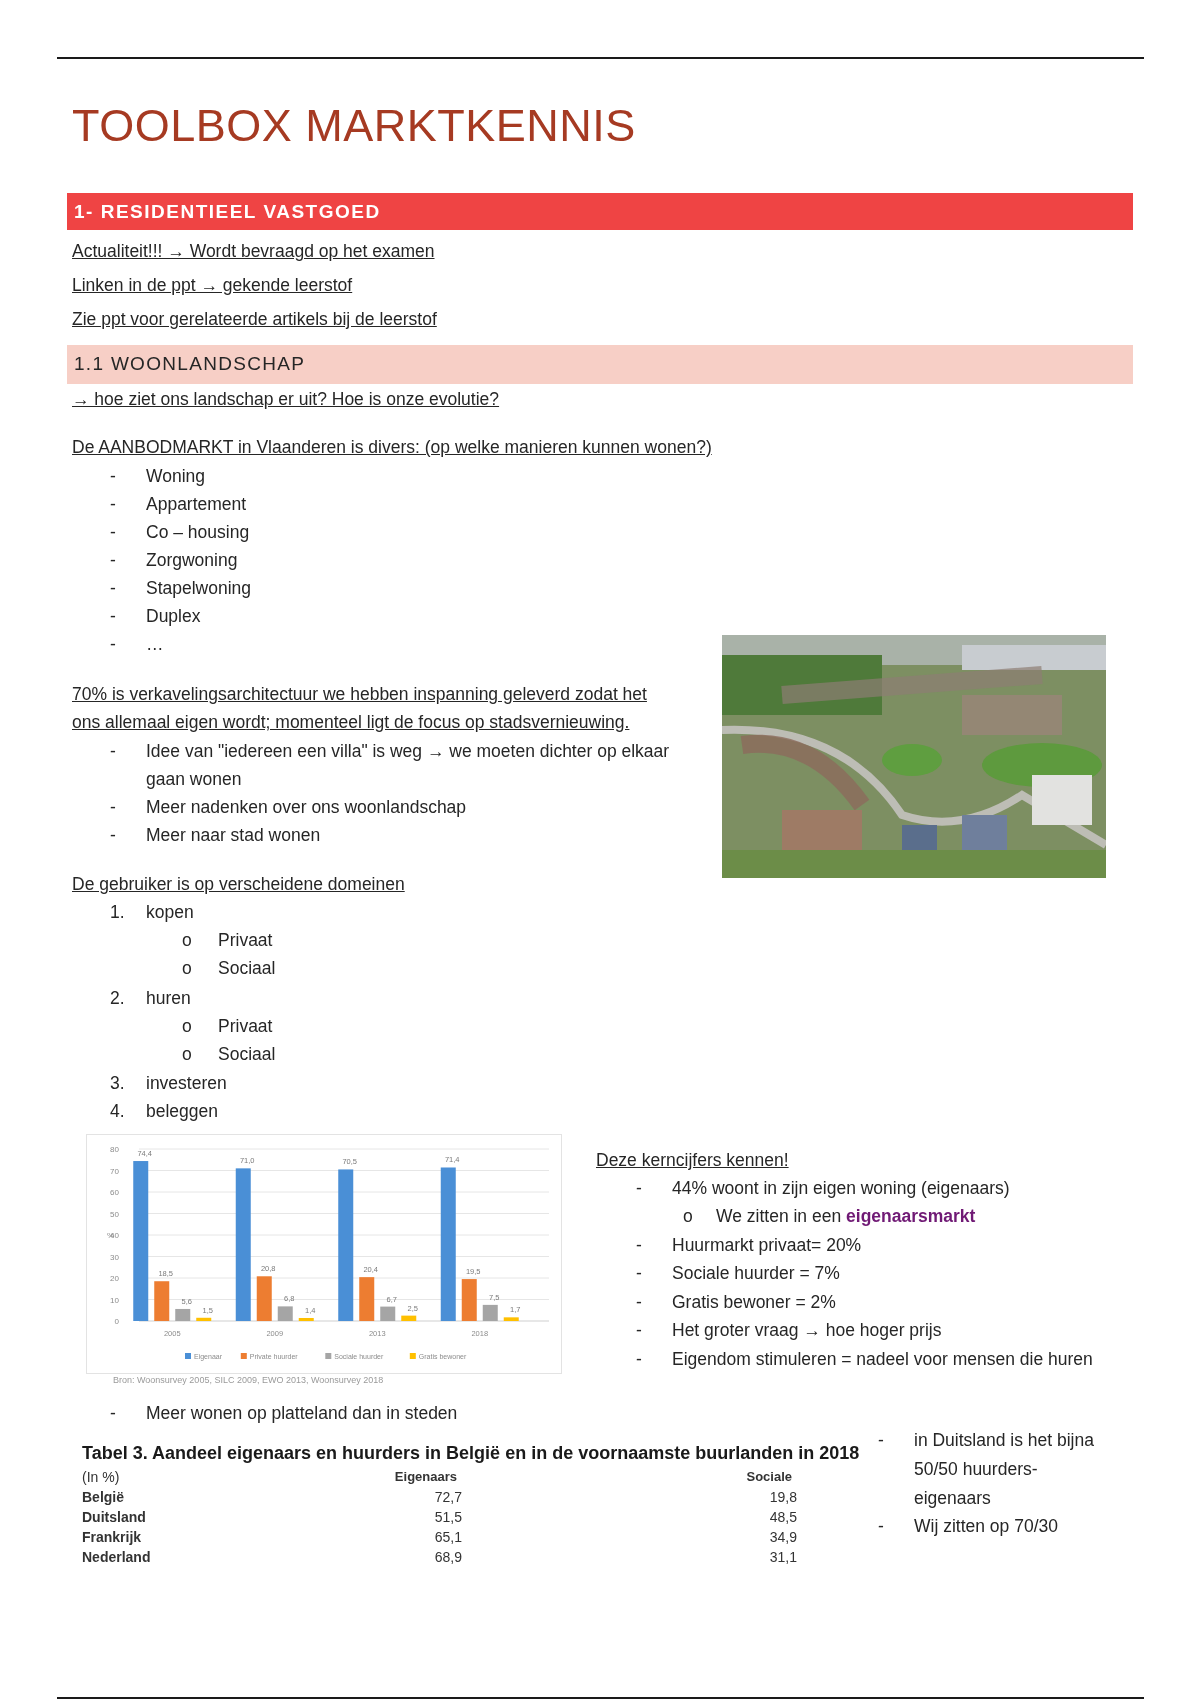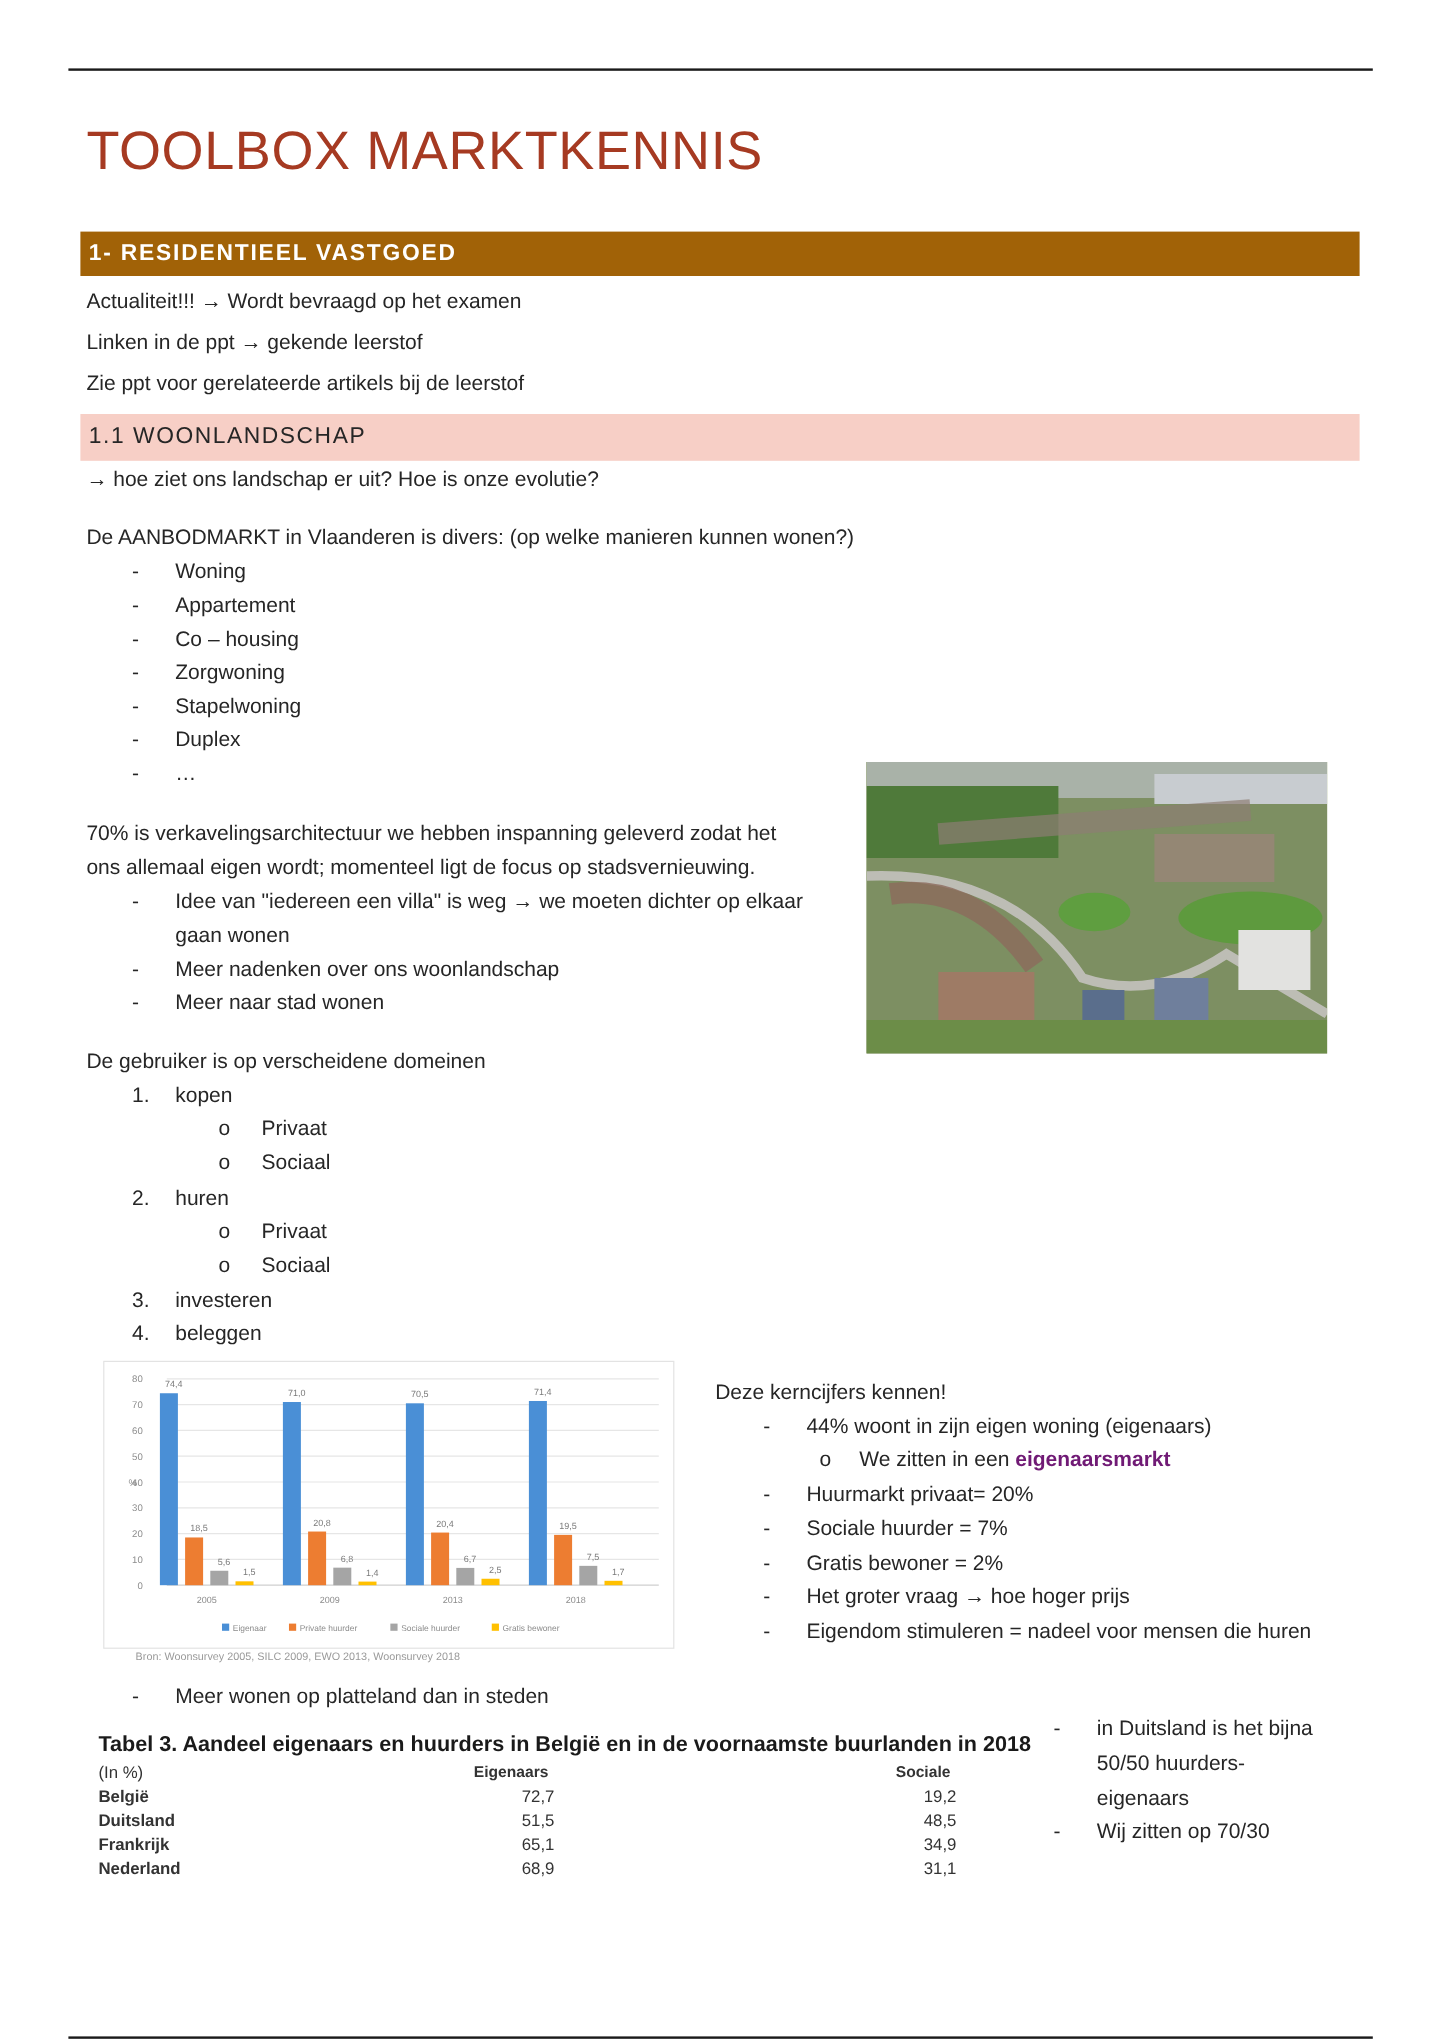--- a/index.html
+++ b/index.html
@@ -4,26 +4,26 @@
 <style>
   html, body { margin: 0; padding: 0; background: #ffffff; }
   body { width: 1200px; height: 1700px; position: relative; overflow: hidden;
          font-family: "Liberation Sans", sans-serif; color: #262626; }
   .rule { position: absolute; left: 57px; width: 1087px; height: 2px; background: #1a1a1a; }
   .rule.top { top: 57px; }
   .rule.bottom { top: 1697px; }
   .title { position: absolute; left: 72px; top: 100px; font-size: 45px; color: #a63a22;
            letter-spacing: 0.5px; font-weight: normal; margin: 0; }
   .h1-bar { position: absolute; left: 67px; top: 193px; width: 1066px; height: 37px;
-            background: #a16207; color: #fff; font-weight: bold; font-size: 19px;
+            background: #ef4444; color: #fff; font-weight: bold; font-size: 19px;
             letter-spacing: 1.5px; box-sizing: border-box; padding: 8px 7px; }
   .h2-bar { position: absolute; left: 67px; top: 345px; width: 1066px; height: 39px;
             background: #f7cfc6; color: #262626; font-size: 19px; letter-spacing: 1.3px;
             box-sizing: border-box; padding: 8px 7px; }
-  .p { position: absolute; left: 72px; font-size: 17.5px; white-space: nowrap; margin: 0; }
+  .p { position: absolute; left: 72px; font-size: 17.5px; white-space: nowrap; margin: 0; text-decoration: underline; }
   .li { position: absolute; font-size: 17.5px; white-space: nowrap; }
   .li .mk { position: absolute; left: -36px; width: 20px; text-align: left; }
   .photo { position: absolute; left: 722px; top: 635px; width: 384px; height: 243px;
            overflow: hidden; background: #8a9a6a; }
   .chart-box { position: absolute; left: 86px; top: 1134px; width: 474px; height: 238px;
                border: 1px solid #e3e3e3; background: #fff; }
   .chart-source { position: absolute; left: 86px; top: 1375px; font-size: 9px; color: #9a9a9a; margin-left: 27px; }
   .tbl-caption { position: absolute; left: 82px; top: 1443px; font-size: 18px; font-weight: bold; color: #1a1a1a; white-space: nowrap; }
   .tbl { position: absolute; left: 82px; top: 1469px; font-size: 14px; color: #333; }
   .tbl .row { position: relative; height: 20px; }
@@ -189,21 +189,21 @@
 <div class="tbl-caption">Tabel 3. Aandeel eigenaars en huurders in België en in de voornaamste buurlanden in 2018</div>
 <div class="tbl">
   <div class="row">
     <span class="c0">(In %)</span>
     <span class="c1 hdr" style="width:110px">Eigenaars</span>
     <span class="c2 hdr" style="width:140px">Sociale</span>
   </div>
   <div class="row">
     <span class="c0 bold">België</span>
     <span class="c1" style="width:115px">72,7</span>
-    <span class="c2" style="width:145px">19,2</span>
+    <span class="c2" style="width:145px">19,8</span>
   </div>
   <div class="row">
     <span class="c0 bold">Duitsland</span>
     <span class="c1" style="width:115px">51,5</span>
     <span class="c2" style="width:145px">48,5</span>
   </div>
   <div class="row">
     <span class="c0 bold">Frankrijk</span>
     <span class="c1" style="width:115px">65,1</span>
     <span class="c2" style="width:145px">34,9</span>

